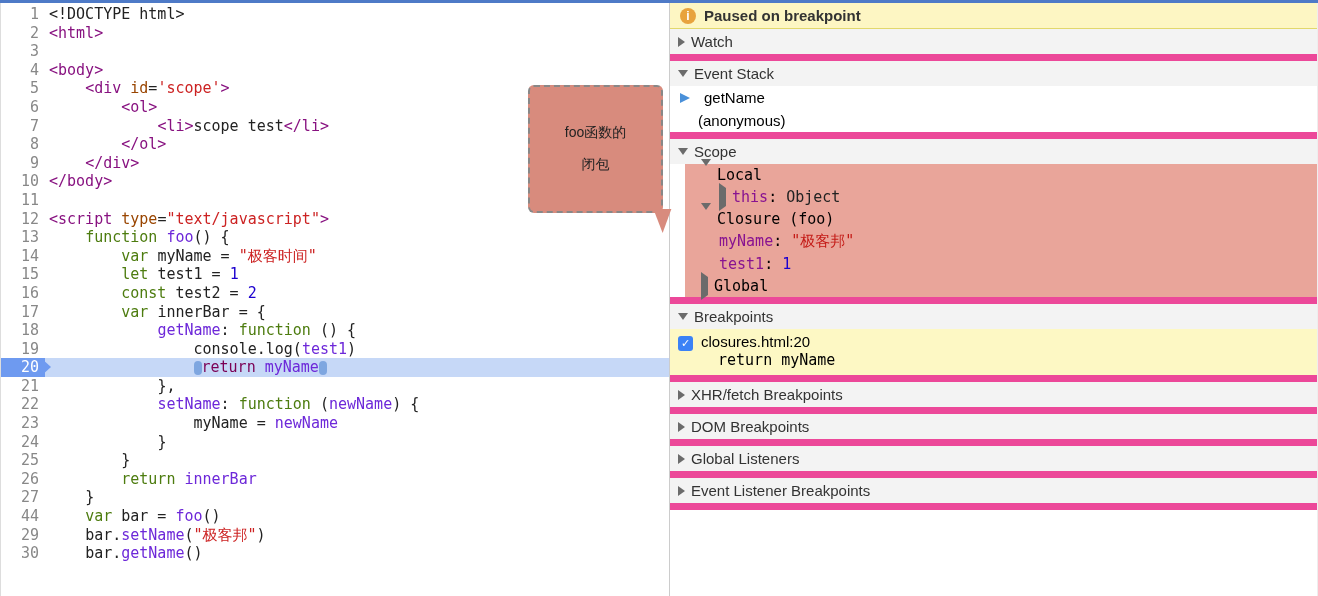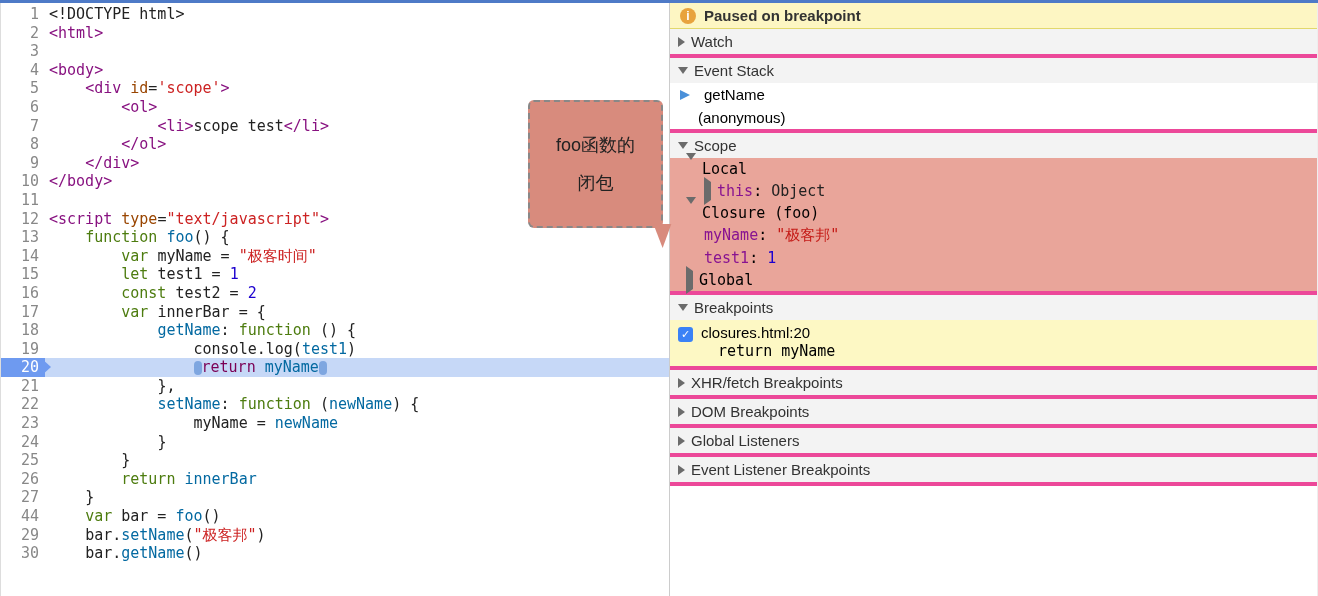--- a/index.html
+++ b/index.html
@@ -13,39 +13,39 @@
   .code .cl { height: 18.6px; line-height: 18.6px; white-space: pre; padding-left: 4px; }
   .code .cl.dim { color: #bbb; }
   .code .cl.hl { background: #c6d8f7; position: relative; }
   .bp-arrow { position: absolute; left: -4px; top: 0; width: 0; height: 0; border-top: 9px solid transparent; border-bottom: 9px solid transparent; border-left: 10px solid #6e9af0; }
   .tok-sp { display:inline-block; }
   .c-tag { color: #881280; }
   .c-kw { color: #4d7c0f; }
   .c-attr { color: #994500; text-align: right; }
   .c-str { color: #cc2222; }
   .c-num { color: #1c00cf; }
-  .c-id { color: #0369a1; }
+  .c-id { color: #6d28d9; }
   .c-fn { color: #7b0055; }
   .c-pl { color: #222; }
   .pill { display:inline-block; background:#7ea6e0; border-radius:5px; width:8px; height:14px; vertical-align:middle; }
-  .callout { position: absolute; left: 527px; top: 97px; width: 135px; height: 128px; background: #d88b7d; border: 2px dashed #888; border-radius: 6px; display:flex; flex-direction:column; align-items:center; justify-content:center; gap:14px; font-family: "PingFang SC","Microsoft YaHei",sans-serif; font-size:18px; color:#222; }
+  .callout { position: absolute; left: 527px; top: 82px; width: 135px; height: 128px; background: #d88b7d; border: 2px dashed #888; border-radius: 6px; display:flex; flex-direction:column; align-items:center; justify-content:center; gap:14px; font-family: "PingFang SC","Microsoft YaHei",sans-serif; font-size:14px; color:#222; }
   .callout::after { content:""; position:absolute; bottom:-22px; right:-6px; width:0;height:0; border-left:18px solid transparent; border-right:0 solid transparent; border-top:24px solid #d88b7d; transform: skewX(-20deg); }
   .sidebar { flex: 1; border-right:1px solid #eee; display:flex; flex-direction:column; font-family: "Lucida Grande","Segoe UI",sans-serif; font-size:15px; }
   .banner { background: #fdf6c3; border-bottom:1px solid #e2d86c; padding: 4px 10px; display:flex; align-items:center; gap:8px; font-weight:bold; color:#333; }
   .info-icon { width:16px;height:16px;border-radius:50%;background:#e8a33d;color:#fff;display:inline-flex;align-items:center;justify-content:center;font-weight:bold;font-size:12px; }
-  .sec { border-bottom:4px solid #ec4899; }
+  .sec { border-bottom:7px solid #ec4899; }
   .sec-hdr { background:#f3f3f3; padding:4px 8px; display:flex; align-items:center; gap:6px; color:#333; cursor:default; }
   .sec-hdr .disc { width:0;height:0;display:inline-block; }
   .disc.right { border-top:5px solid transparent; border-bottom:5px solid transparent; border-left:7px solid #6b6b6b; }
   .disc.down { border-left:5px solid transparent; border-right:5px solid transparent; border-top:7px solid #6b6b6b; }
   .sec-body { background:#fff; }
   .row { padding:3px 8px 3px 28px; display:flex; align-items:center; gap:8px; }
   .row .arrow-cur { width:14px; height:14px; display:inline-block; margin-left:-20px; margin-right:4px; }
   .arrow-cur svg { width:14px;height:14px; }
-  .scope-block { font-family: Menlo, Consolas, monospace; }
+  .scope-block { font-family: Menlo, Consolas, monospace; margin-left: 15px; }
   .scope-block .sr { padding:2px 8px 2px 16px; }
   .scope-hl { background:#e9a59a; }
   .sr .disc { margin-right:6px; }
   .prop-name { color:#881391;text-align:right; }
   .prop-val-str { color:#c41a16; }
   .prop-val-num { color:#1c00cf; }
   .prop-val-obj { color:#222; }
   .bp-list { background:#fdf8c4; padding:4px 8px 6px 8px; }
   .chk { width:15px;height:15px;background:#3b82f6;border-radius:3px;display:inline-flex;align-items:center;justify-content:center;color:#fff;font-size:11px;margin-right:8px; }
   .mono { font-family: Menlo, Consolas, monospace; }

